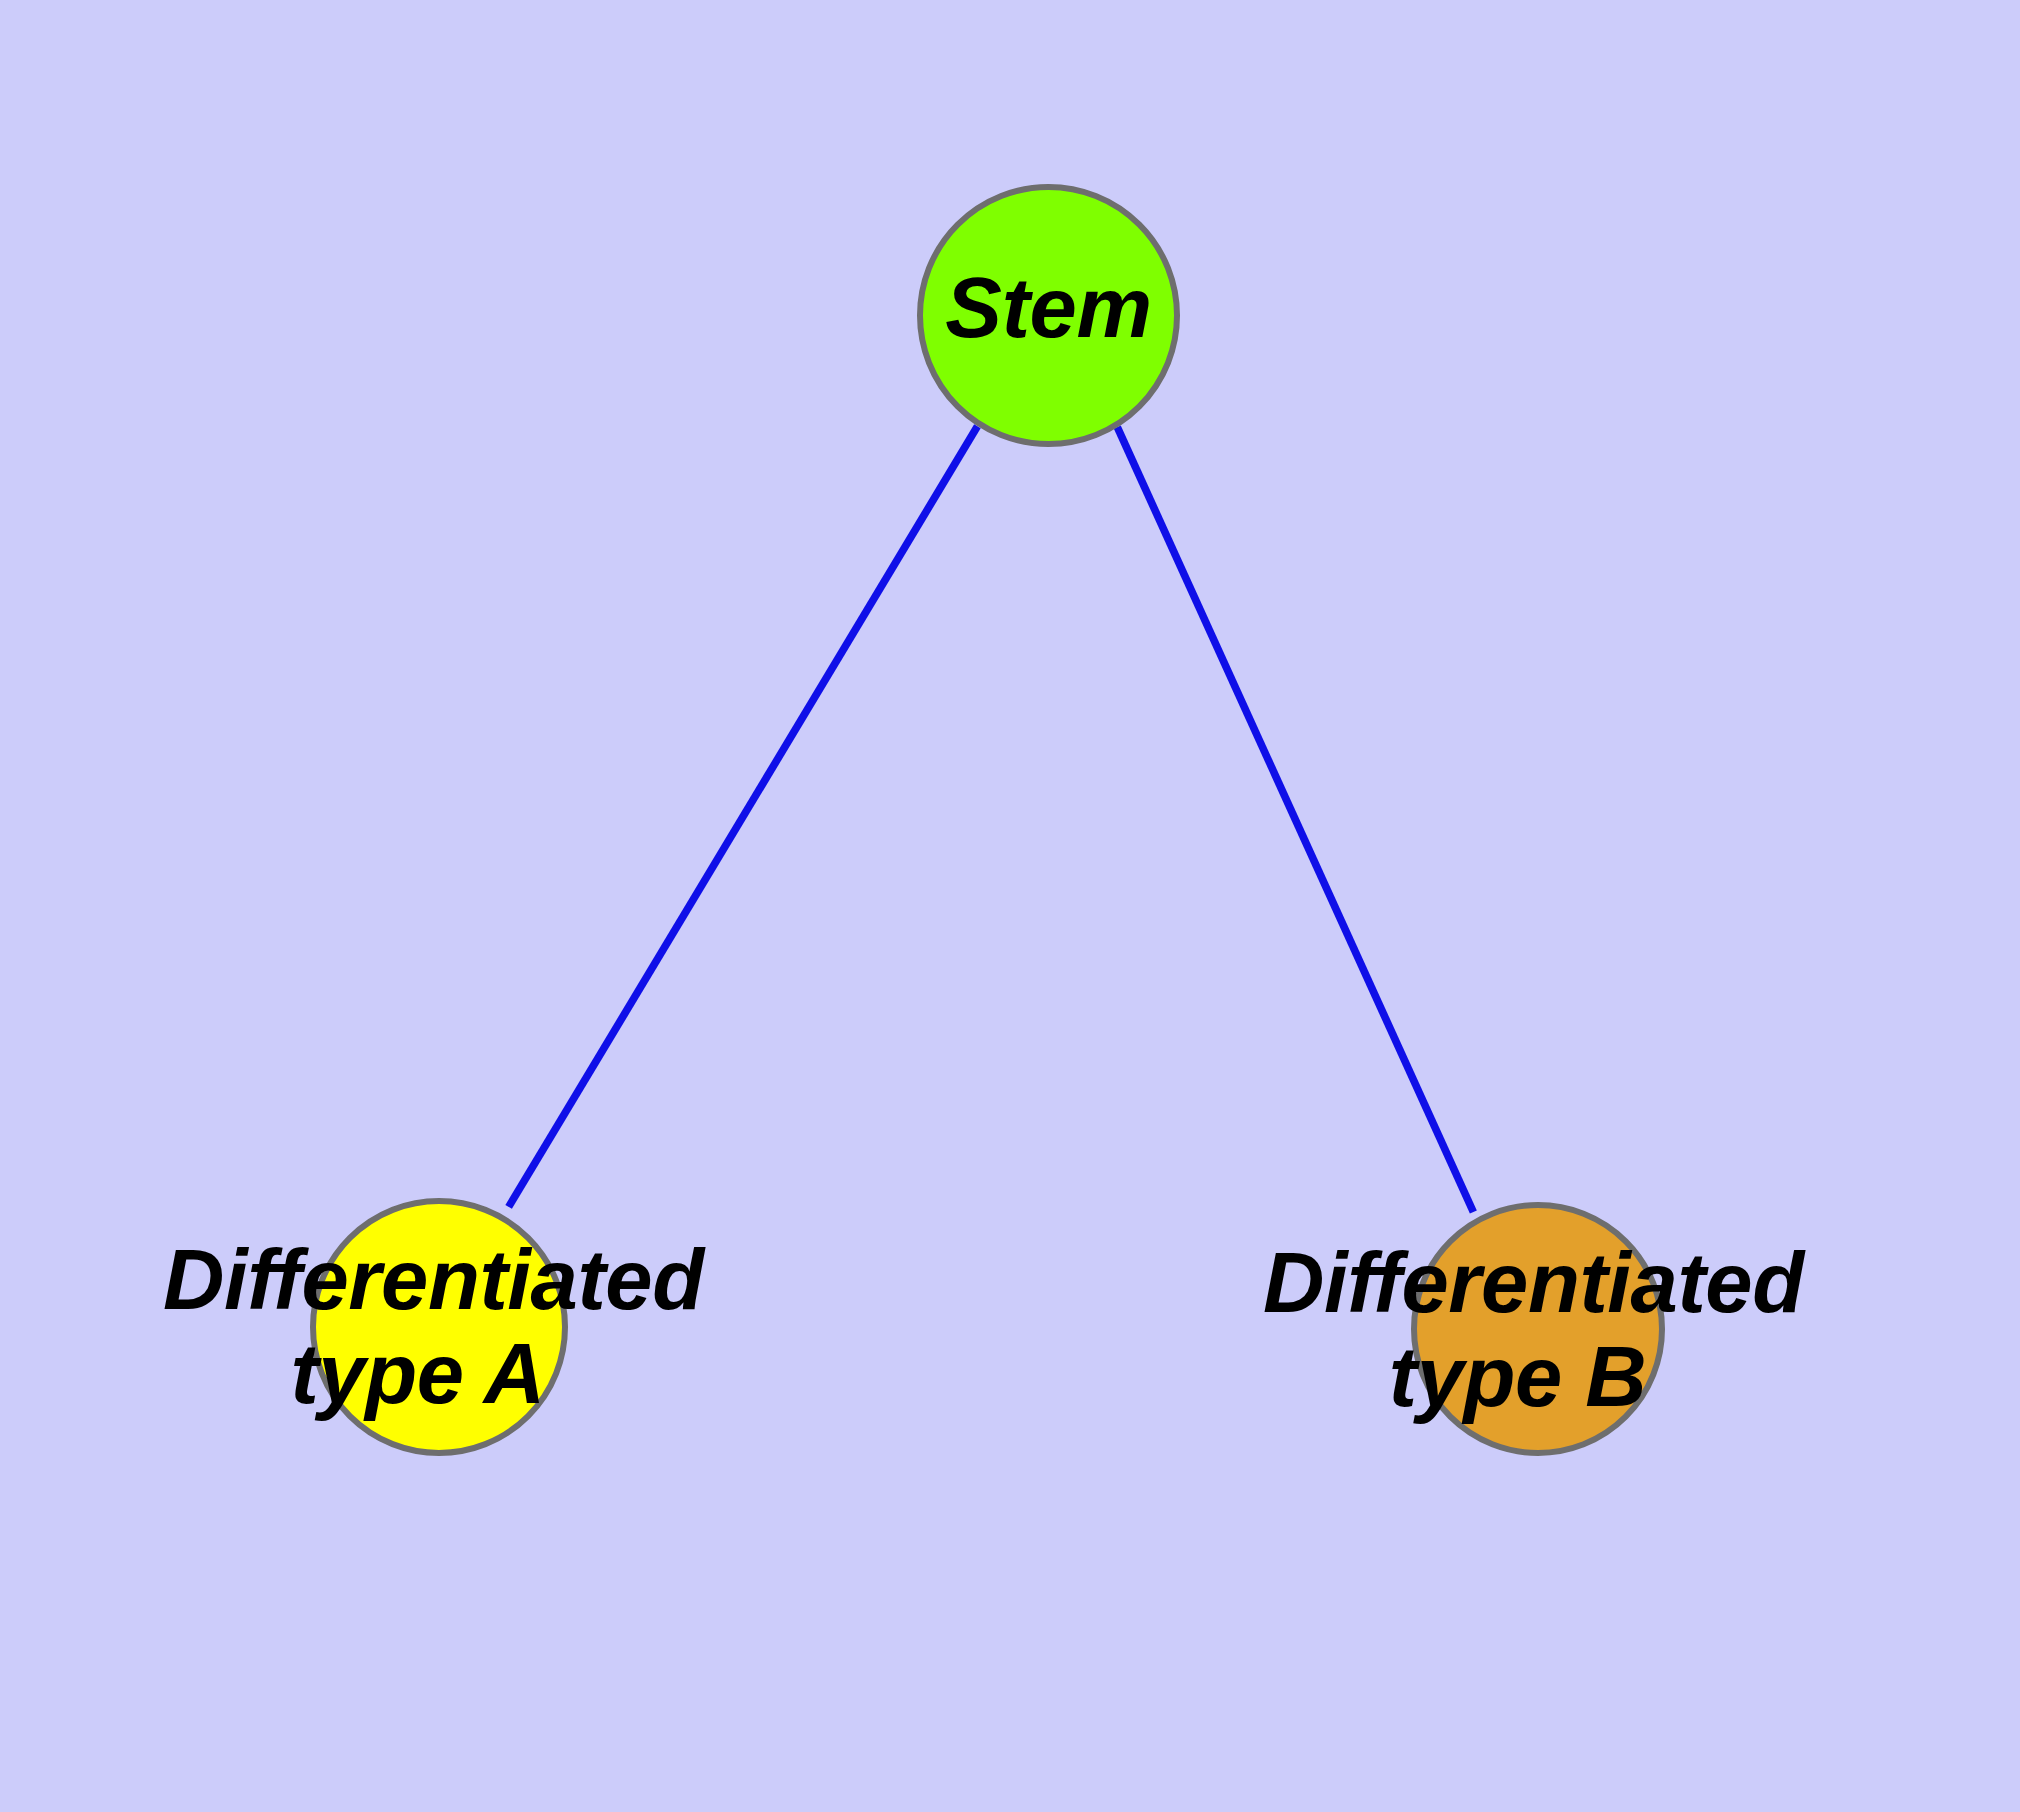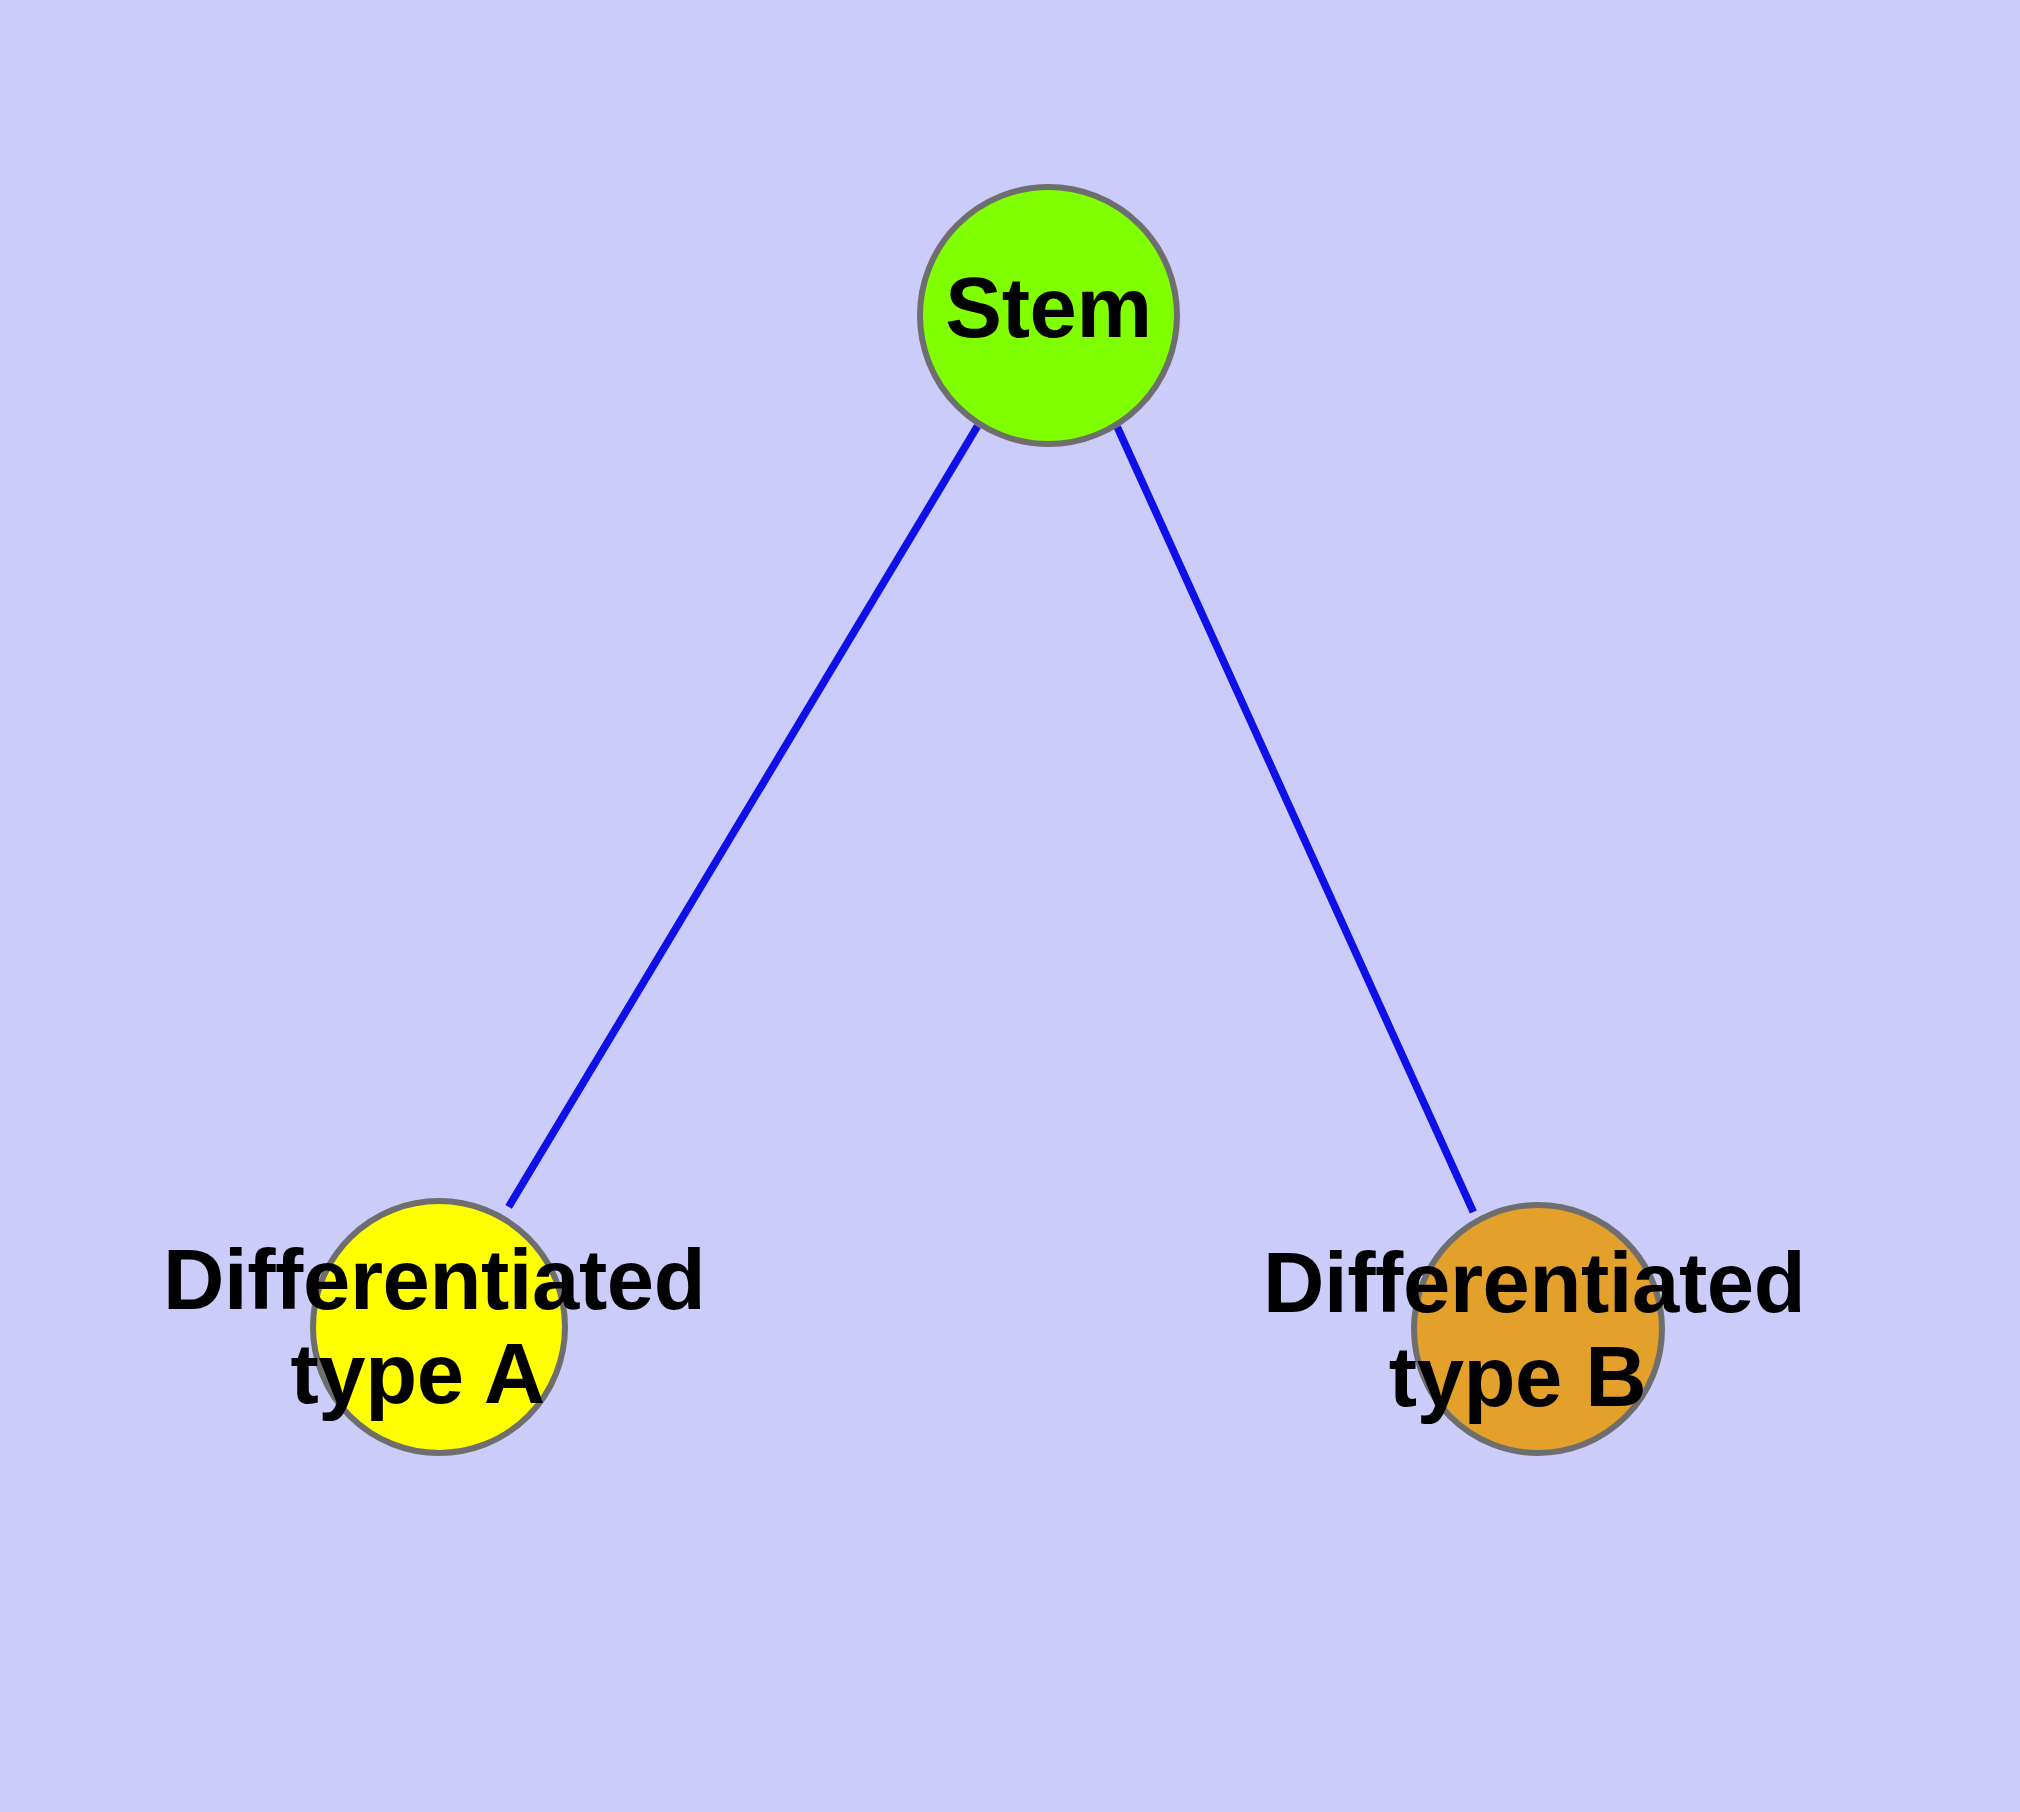--- a/index.html
+++ b/index.html
@@ -11,20 +11,21 @@
     width: 2021px;
     height: 1812px;
     overflow: hidden;
     font-family: "Liberation Sans", sans-serif;
   }
   #graph-canvas {
     position: relative;
     width: 2021px;
     height: 1812px;
     background: #ccccfa;
+    font-style: italic;
   }
   #edge-layer {
     position: absolute;
     left: 0;
     top: 0;
     width: 2021px;
     height: 1812px;
   }
   .node {
     position: absolute;

